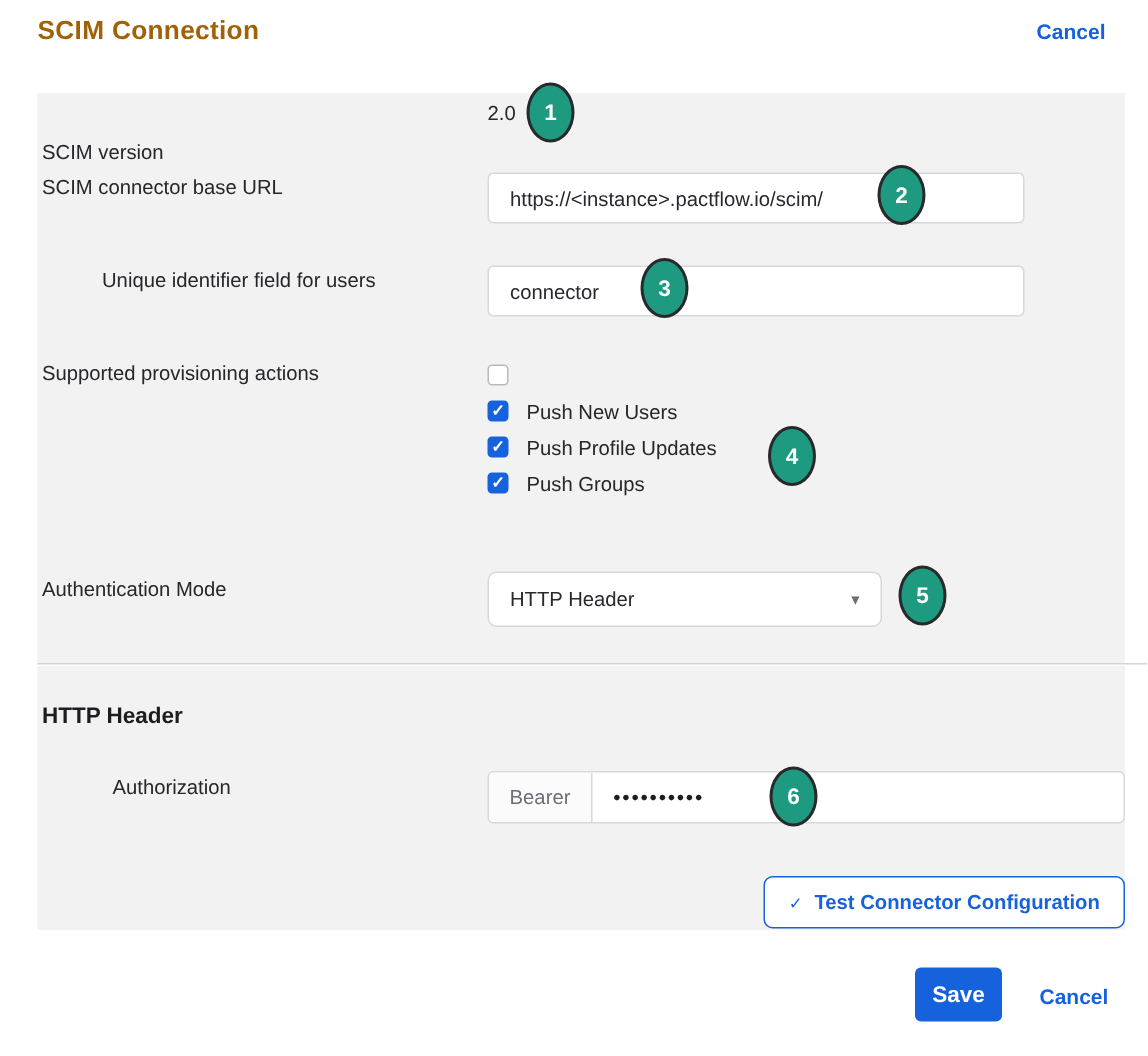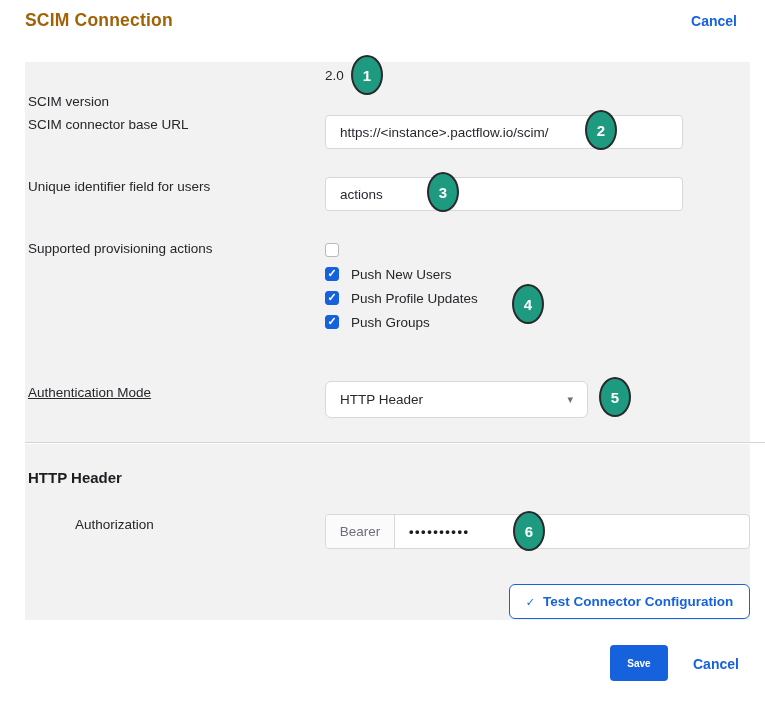--- a/index.html
+++ b/index.html
@@ -31,36 +31,36 @@
 
   .section-heading{position:absolute;left:28px;top:469px;font-size:15px;font-weight:700;color:#1d1d21;}
 
   .input-group{position:absolute;left:325px;top:514px;width:425px;height:35px;background:#fff;border:1px solid #d7d7dc;border-radius:4px;box-sizing:border-box;display:flex;align-items:stretch;overflow:hidden;}
   .input-prefix{width:68px;flex:0 0 auto;display:flex;align-items:center;justify-content:center;background:#fbfbfc;border-right:1px solid #d7d7dc;font-size:13.5px;color:#6e6e78;}
   .masked-field{flex:1;display:flex;align-items:center;padding:0 14px;font-size:13px;letter-spacing:1.5px;color:#1d1d21;font-weight:700;}
 
   .test-btn{position:absolute;left:509px;top:584px;width:241px;height:35px;box-sizing:border-box;background:#fff;border:1px solid #1662dd;border-radius:6px;color:#1662dd;font-size:13.5px;font-weight:600;display:flex;align-items:center;justify-content:center;gap:8px;cursor:pointer;font-family:"Liberation Sans",sans-serif;}
   .test-btn .check{font-size:11px;font-weight:400;position:relative;top:1px;}
 
-  .save-btn{position:absolute;left:610px;top:645px;width:58px;height:36px;background:#1662dd;border:none;border-radius:4px;color:#fff;font-size:10px;font-weight:600;cursor:pointer;font-family:"Liberation Sans",sans-serif;}
+  .save-btn{position:absolute;left:610px;top:645px;width:58px;height:36px;background:#1662dd;border:none;border-radius:4px;color:#fff;font-size:15px;font-weight:600;cursor:pointer;font-family:"Liberation Sans",sans-serif;}
   .footer-cancel{position:absolute;left:693px;top:656px;font-size:14px;font-weight:600;color:#1662dd;cursor:pointer;}
 
   .badge{position:absolute;width:32px;height:40px;border-radius:50%;background:#1d9a7f;border:2px solid #27292b;box-sizing:border-box;display:flex;align-items:center;justify-content:center;color:#fff;font-size:15px;font-weight:700;z-index:5;}
   .badge-1{left:351px;top:55px;}
   .badge-2{left:585px;top:110px;}
   .badge-3{left:427px;top:172px;}
   .badge-4{left:512px;top:284px;}
   .badge-5{left:599px;top:377px;}
   .badge-6{left:513px;top:511px;}
 
   .lbl-1{top:52px;margin-top:42px;} .val-1{top:68px;}
   .lbl-2{top:117px;} .inp-2{top:115px;}
-  .lbl-3{top:179px;} .inp-3{top:177px;}
+  .lbl-3{top:179px;margin-left:40px;} .inp-3{top:177px;}
   .lbl-4{top:241px;}
-  .lbl-5{top:385px;text-decoration:underline;}
+  .lbl-5{top:385px;}
   .lbl-6{top:517px;margin-left:47px;}
 </style>
 </head>
 <body>
 
 <div class="app">
 
   <div class="page-title">SCIM Connection</div>
   <a class="top-cancel">Cancel</a>
 
@@ -73,21 +73,21 @@
   <div class="badge badge-1">1</div>
 
   <div class="field-label lbl-2">SCIM connector base URL</div>
   <div class="text-input inp-2">
     <span>https://&lt;instance&gt;.pactflow.io/scim/</span>
   </div>
   <div class="badge badge-2">2</div>
 
   <div class="field-label lbl-3">Unique identifier field for users</div>
   <div class="text-input inp-3">
-    <span>actions</span>
+    <span>connector</span>
   </div>
   <div class="badge badge-3">3</div>
 
   <div class="field-label lbl-4">Supported provisioning actions</div>
   <div class="options">
     <div class="option-row">
       <span class="checkbox"></span>
     </div>
     <div class="option-row">
       <span class="checkbox checked"></span>

